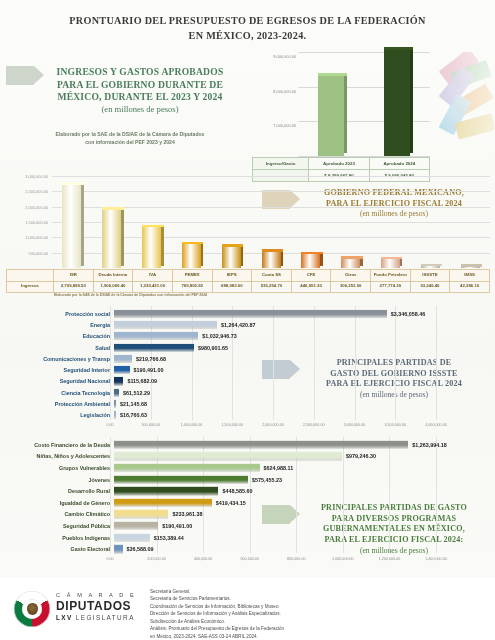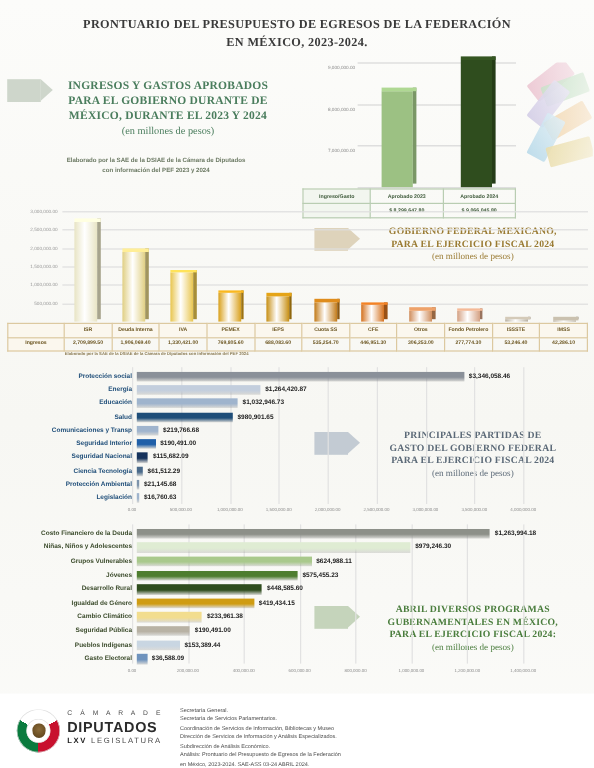--- a/index.html
+++ b/index.html
@@ -325,21 +325,21 @@
     <div class="c2-note">Elaborado por la SAE de la DSIAE de la Cámara de Diputados con información del PEF 2024</div>
   </div>
 
   <div class="headblock" id="h3">
     <div class="arrow">
         <div class="body"></div>
         <div class="tip"></div>
       </div>
     <div class="hpad">
       <div class="htext">PRINCIPALES PARTIDAS DE</div>
-      <div class="htext">GASTO DEL GOBIERNO FEDERAL</div>
+      <div class="htext">GASTO DEL GOBIERNO ISSSTE</div>
       <div class="htext">PARA EL EJERCICIO FISCAL 2024</div>
       <div class="hsub">(en millones de pesos)</div>
     </div>
   </div>
 
   <div class="hbchart" id="chart3">
       <div class="hb-grid" style="left: 104px;"></div>
       <div class="hb-xlab" style="left: 104px; top: 117px;">0.00</div>
       <div class="hb-grid" style="left: 144.75px;"></div>
       <div class="hb-xlab" style="left: 144.75px; top: 117px;">500,000.00</div>
@@ -428,21 +428,22 @@
         </div>
       </div>
     </div>
 
   <div class="headblock" id="h4">
     <div class="arrow">
         <div class="body"></div>
         <div class="tip"></div>
       </div>
     <div class="hpad">
-      <div class="htext">ABRIL DIVERSOS PROGRAMAS</div>
+      <div class="htext">PRINCIPALES PARTIDAS DE GASTO</div>
+      <div class="htext">PARA DIVERSOS PROGRAMAS</div>
       <div class="htext">GUBERNAMENTALES EN MÉXICO,</div>
       <div class="htext">PARA EL EJERCICIO FISCAL 2024:</div>
       <div class="hsub">(en millones de pesos)</div>
     </div>
   </div>
 
   <div class="hbchart" id="chart4">
       <div class="hb-grid" style="left: 104px;"></div>
       <div class="hb-xlab" style="left: 104px; top: 120px;">0.00</div>
       <div class="hb-grid" style="left: 150.571px;"></div>

